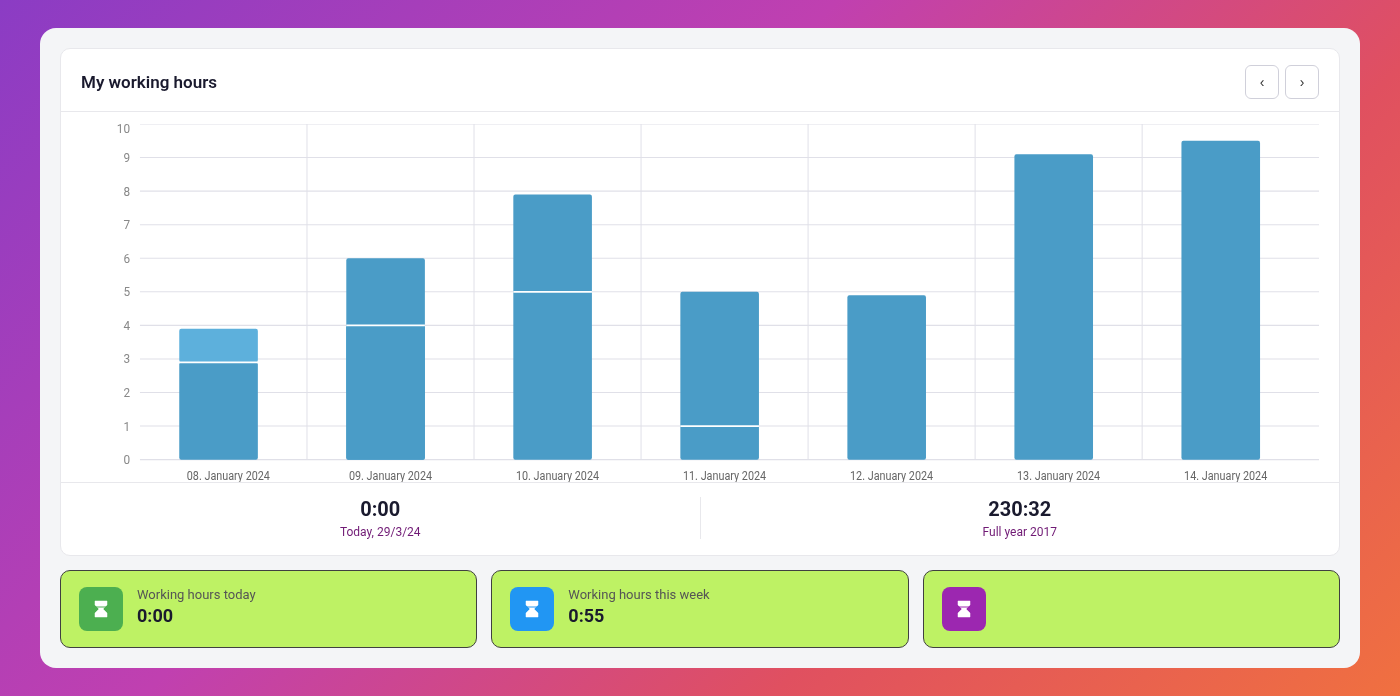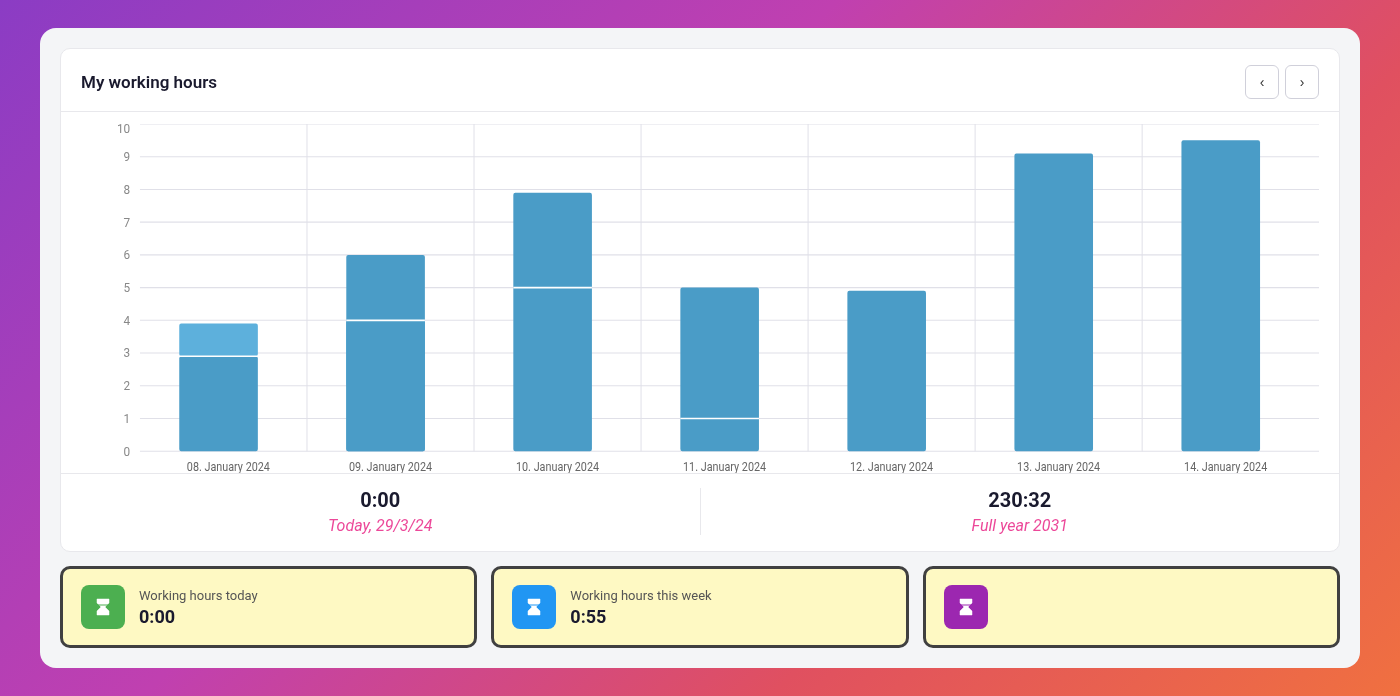--- a/index.html
+++ b/index.html
@@ -83,36 +83,35 @@
       border-right: 1px solid #e8e8ec;
     }
     .summary-item:last-child { border-right: none; }
     .summary-time {
       font-size: 20px;
       font-weight: 700;
       color: #1a1a2e;
       margin-bottom: 4px;
     }
     .summary-label {
-      font-size: 16px;
-      color: #ec4899;
-      font-style: italic;
+      font-size: 12px;
+      color: #701a75;
     }
     .bottom-cards {
       display: flex;
       gap: 14px;
     }
     .stat-card {
       flex: 1;
-      background: #fef9c3;
+      background: #bef264;
       border-radius: 10px;
-      border: 3px solid #404040;
+      border: 1px solid #404040;
       padding: 16px 18px;
       display: flex;
-      align-items: center;
+      align-items: flex-start;
       gap: 14px;
     }
     .stat-icon {
       width: 44px;
       height: 44px;
       border-radius: 8px;
       display: flex;
       align-items: center;
       justify-content: center;
       flex-shrink: 0;
@@ -218,21 +217,21 @@
       </svg>
     </div>
 
     <div class="summary-row">
       <div class="summary-item">
         <span class="summary-time">0:00</span>
         <span class="summary-label">Today, 29/3/24</span>
       </div>
       <div class="summary-item">
         <span class="summary-time">230:32</span>
-        <span class="summary-label">Full year 2031</span>
+        <span class="summary-label">Full year 2017</span>
       </div>
     </div>
   </div>
 
   <div class="bottom-cards">
     <div class="stat-card">
       <div class="stat-icon icon-green">
         <svg width="22" height="22" viewBox="0 0 22 22" fill="none">
           <path d="M5 3h12v4l-4 4 4 4v4H5v-4l4-4-4-4V3z" fill="white" stroke="white" stroke-width="0.5"></path>
           <line x1="5" y1="9" x2="17" y2="9" stroke="#4CAF50" stroke-width="1"></line>

